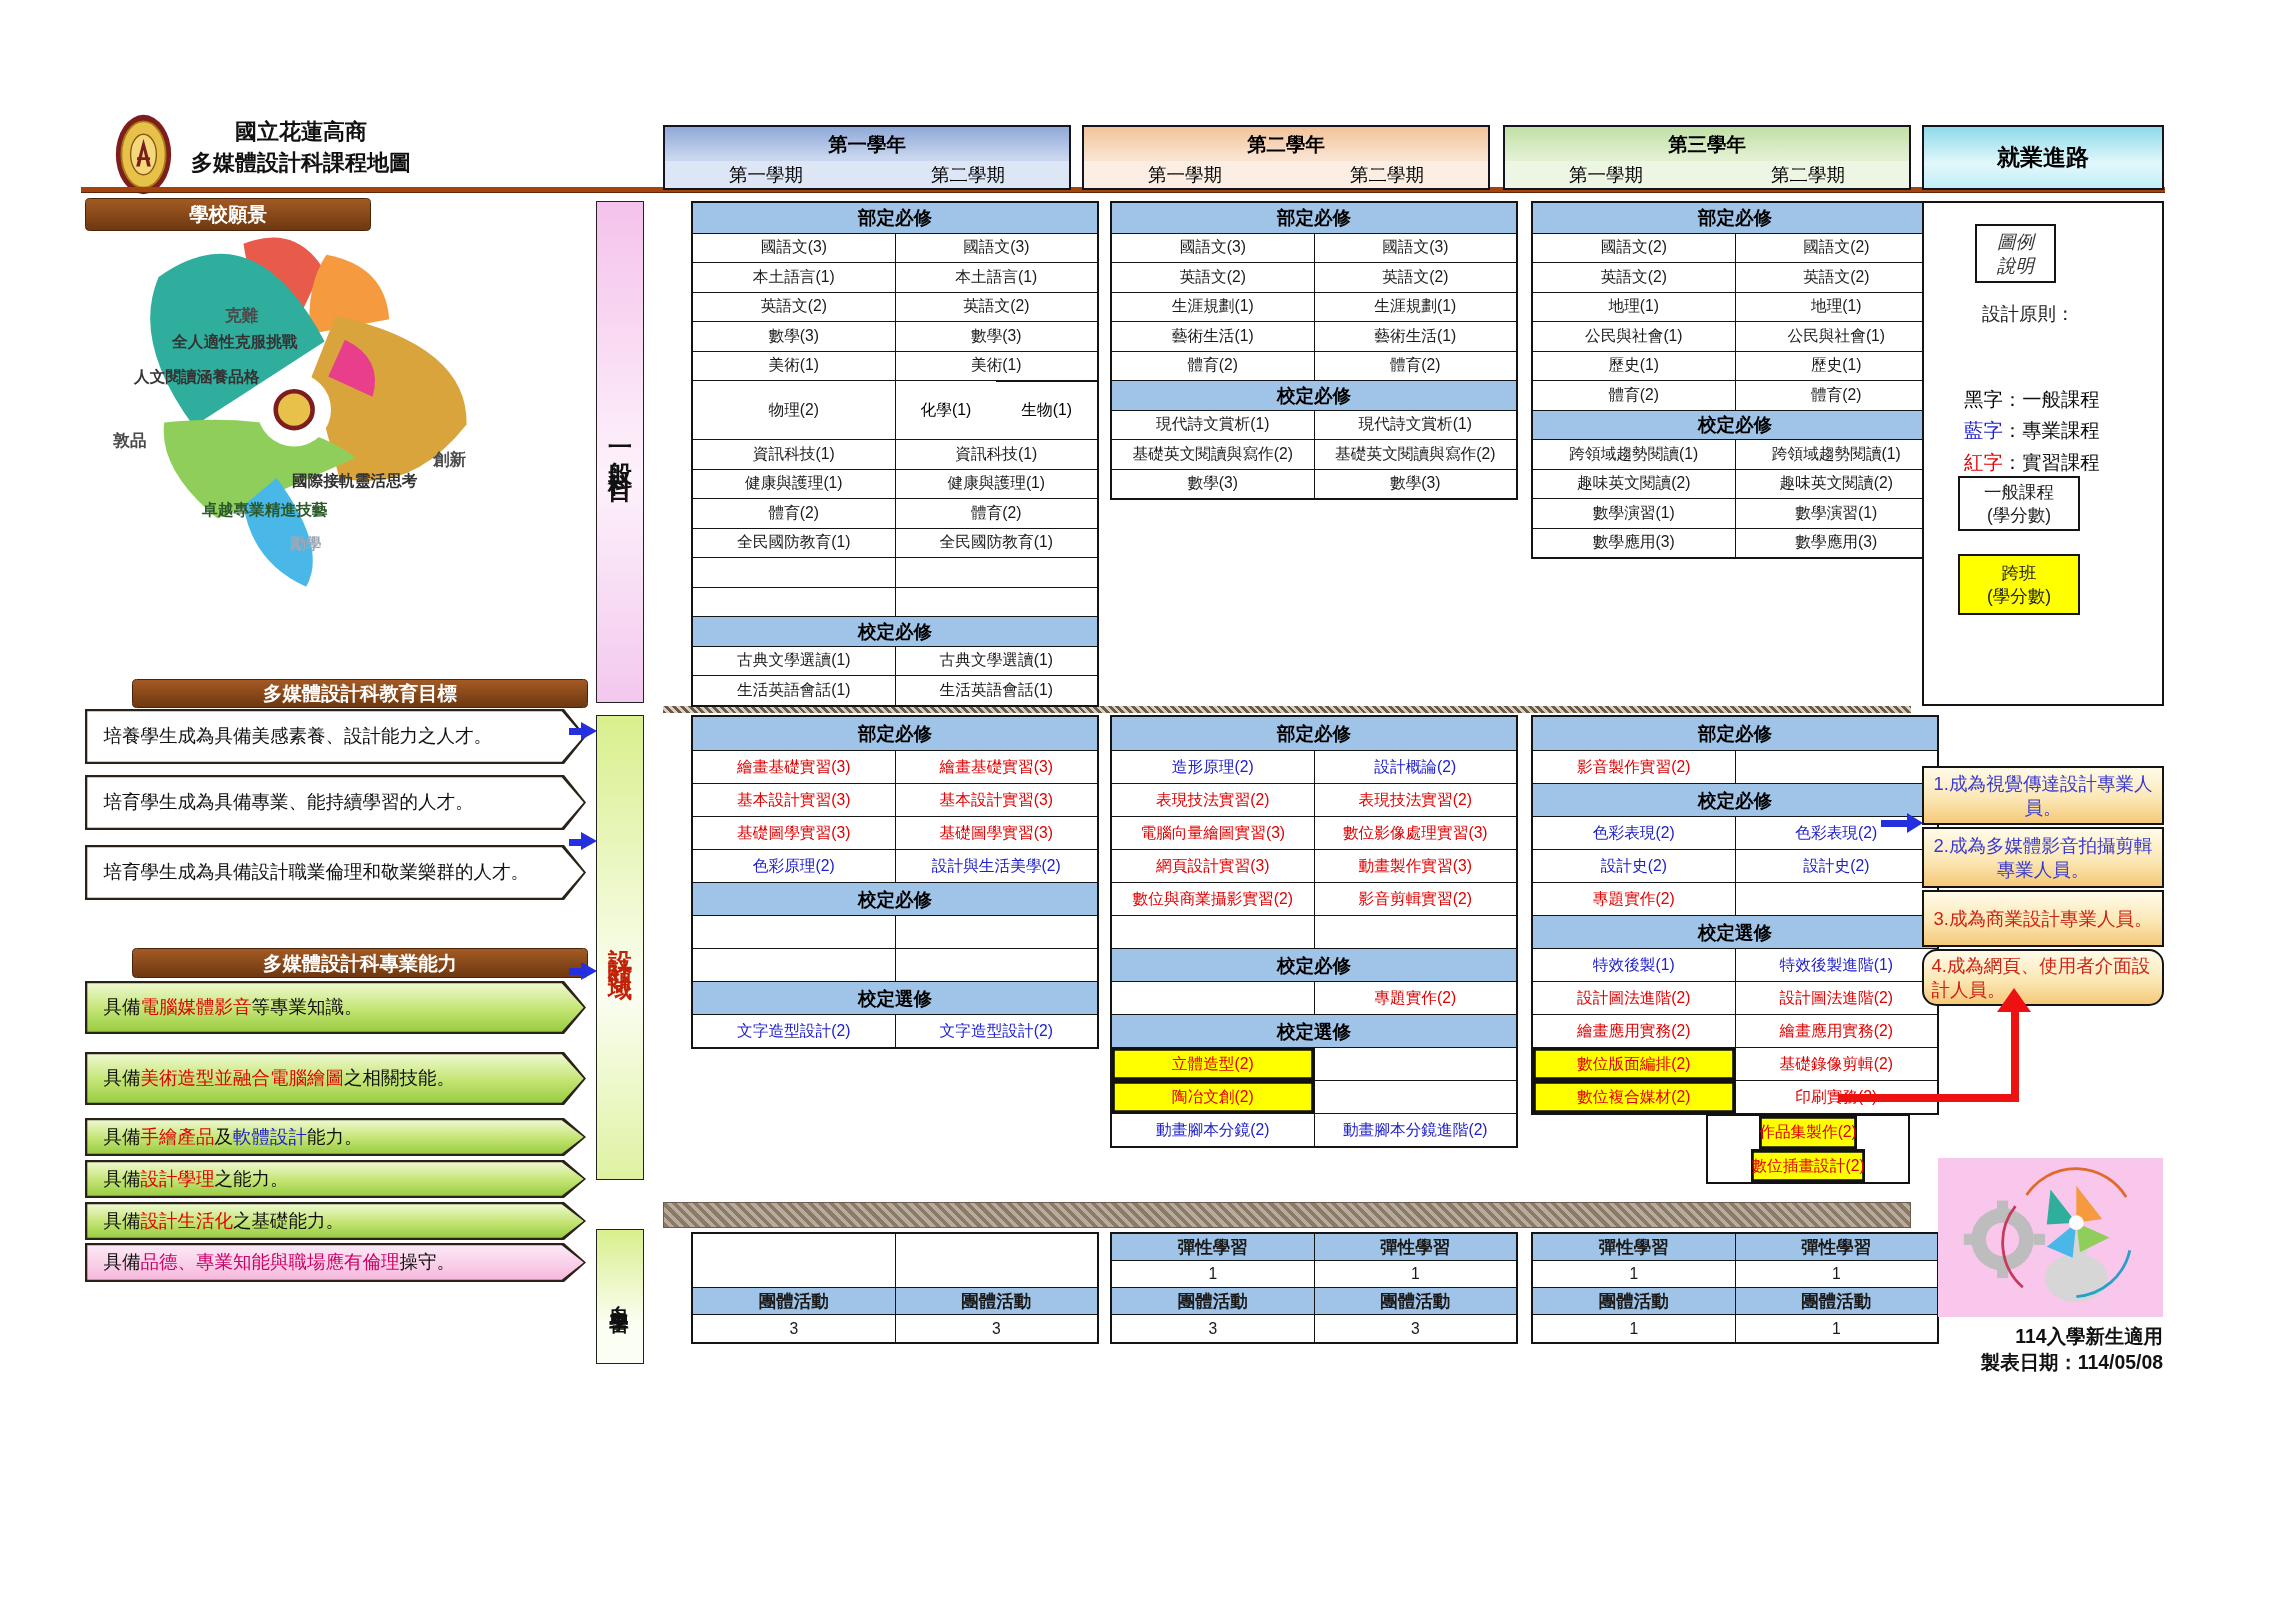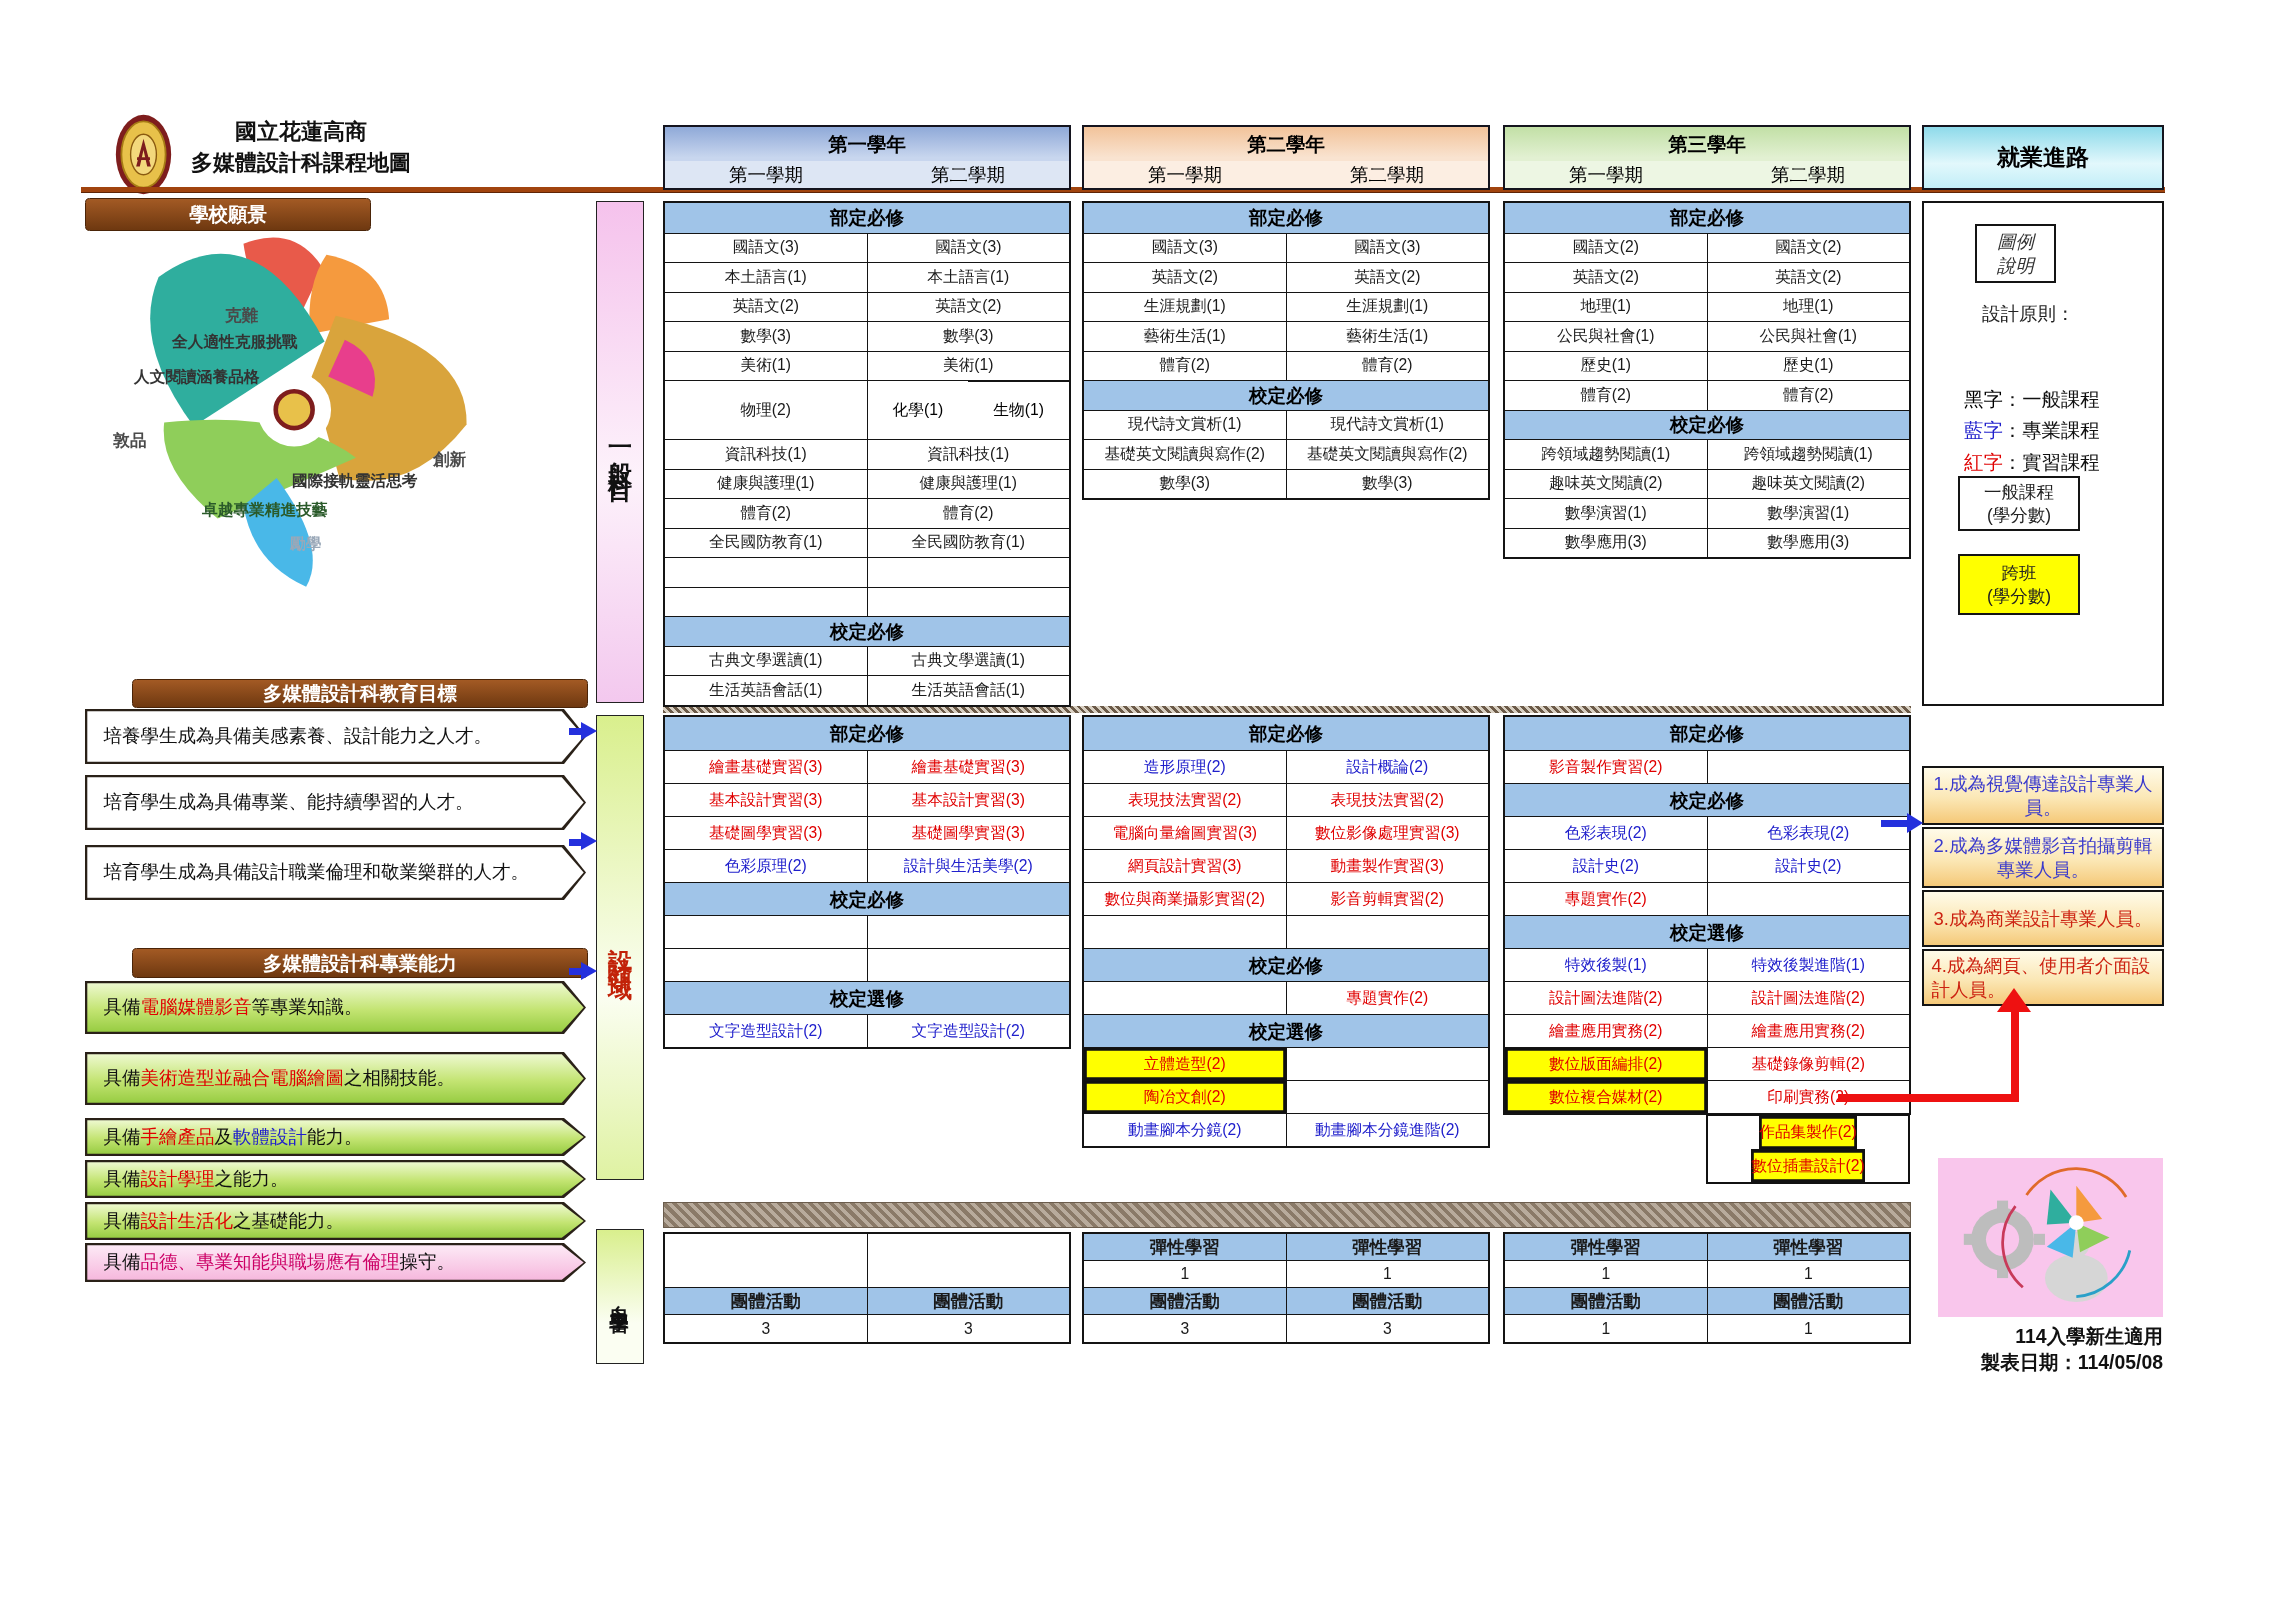--- a/index.html
+++ b/index.html
@@ -44,21 +44,21 @@
   
   .vbar{width:48px;border:1.8px solid #222;box-sizing:border-box;display:flex;align-items:center;justify-content:center;writing-mode:vertical-rl;text-orientation:upright;font-weight:bold;letter-spacing:9.2px;}
   #genbar{left:596px;top:201px;height:502px;background:linear-gradient(180deg,#f5c2ec 0%,#fdf2fb 55%,#f3c8ee 100%);font-size:24px;color:#111;}
   #desbar{left:596px;top:715px;height:465px;background:linear-gradient(180deg,#d9ef8d 0%,#fbfef2 60%,#dff2a2 100%);font-size:24px;color:#c22208;}
   #selfbar{left:596px;top:1229px;height:135px;background:linear-gradient(180deg,#d9ef8d 0%,#fbfef2 70%);font-size:19.4px;letter-spacing:3.7px;color:#111;}
 
   .miniarrow{position:absolute;width:0;height:0;border:9.2px solid transparent;border-left:16.6px solid #2430dd;}
   .minitail{position:absolute;width:14.8px;height:6.5px;background:#2430dd;}
 
   
-  .ctable{position:absolute;width:408px;border:2.3px solid #141414;box-sizing:border-box;background:#fff;display:flex;flex-direction:column;}
+  .ctable{position:absolute;width:408px;border:2.3px solid #141414;box-sizing:border-box;background:#fff;display:flex;flex-direction:column;margin-left:28px;}
   .trow{display:flex;box-sizing:border-box;}
   .trow + .trow{border-top:1.8px solid #141414;}
   .gen .trow{height:29.5px;} .gen .trow.tall{height:59px;}
   .des .trow{height:33px;}
   .cell{flex:1;display:flex;align-items:center;justify-content:center;font-size:15.7px;color:#1a1a1a;box-sizing:border-box;overflow:hidden;white-space:nowrap;}
   .cell + .cell, .rcol{border-left:1.8px solid #141414;}
   .sec{background:#a0c4e8;font-weight:bold;font-size:18.5px;display:flex;align-items:center;justify-content:center;color:#000;}
   .rcol{flex:1;display:flex;flex-direction:row;}
   .rcol .half{flex:1;display:flex;align-items:center;justify-content:center;font-size:15.7px;}
   .rcol .half + .half{border-top:1.8px solid #141414;}
@@ -79,21 +79,21 @@
   
   #legendbox{left:1922px;top:201px;width:242px;height:505px;border:2.3px solid #141414;box-sizing:border-box;background:#fff;}
   #legendtitle{left:1975px;top:224px;width:81px;height:59px;border:2.3px solid #141414;box-sizing:border-box;display:flex;align-items:center;justify-content:center;text-align:center;font-size:18.5px;color:#333;font-style:italic;}
   #legendtitle .inner{width:41px;line-height:24px;}
   #principle{left:1982px;top:301px;font-size:18.5px;color:#222;}
   .legline{position:absolute;left:1964px;font-size:19.4px;color:#111;}
   #leg0{top:386px;} #leg1{top:417px;} #leg2{top:449px;}
   #genbox{left:1958px;top:476px;width:122px;height:55px;border:2.3px solid #141414;box-sizing:border-box;display:flex;flex-direction:column;align-items:center;justify-content:center;font-size:17.5px;line-height:23px;color:#222;background:#fff;}
   #crossbox{left:1958px;top:554px;width:122px;height:61px;border:2.3px solid #141414;box-sizing:border-box;display:flex;flex-direction:column;align-items:center;justify-content:center;font-size:17.5px;line-height:23px;color:#222;background:#ffff00;}
   .carbox{position:absolute;left:1922px;width:242px;border:2.3px solid #141414;box-sizing:border-box;background:linear-gradient(180deg,#fffbe9 0%,#fbe7b5 55%,#f5c979 100%);display:flex;align-items:center;justify-content:center;text-align:center;font-size:18.5px;padding:3.7px 7.4px;line-height:1.25;}
-  #car0{top:766px;height:59px;} #car1{top:827px;height:61px;} #car2{top:890px;height:57px;} #car3{top:949px;height:57px;text-align:left;}
+  #car0{top:766px;height:59px;} #car1{top:827px;height:61px;} #car2{top:890px;height:57px;} #car3{top:949px;height:57px;text-align:left;border-radius:15px;}
   .cc-b{color:#3a3acc;} .cc-r{color:#cc2211;}
 
   
   #bluetail{left:1881px;top:820px;width:29.5px;height:6.5px;background:#2430dd;}
   #bluehead{left:1907px;top:813px;width:0;height:0;border:10px solid transparent;border-left:16.6px solid #2430dd;}
   #redh{left:1838px;top:1094px;width:181px;height:8.3px;background:#ee1111;}
   #redv{left:2011px;top:1010px;width:8.3px;height:89px;background:#ee1111;}
   #redhead{left:1997px;top:988px;width:0;height:0;border-left:17.5px solid transparent;border-right:17.5px solid transparent;border-bottom:24px solid #ee1111;}
 
   

